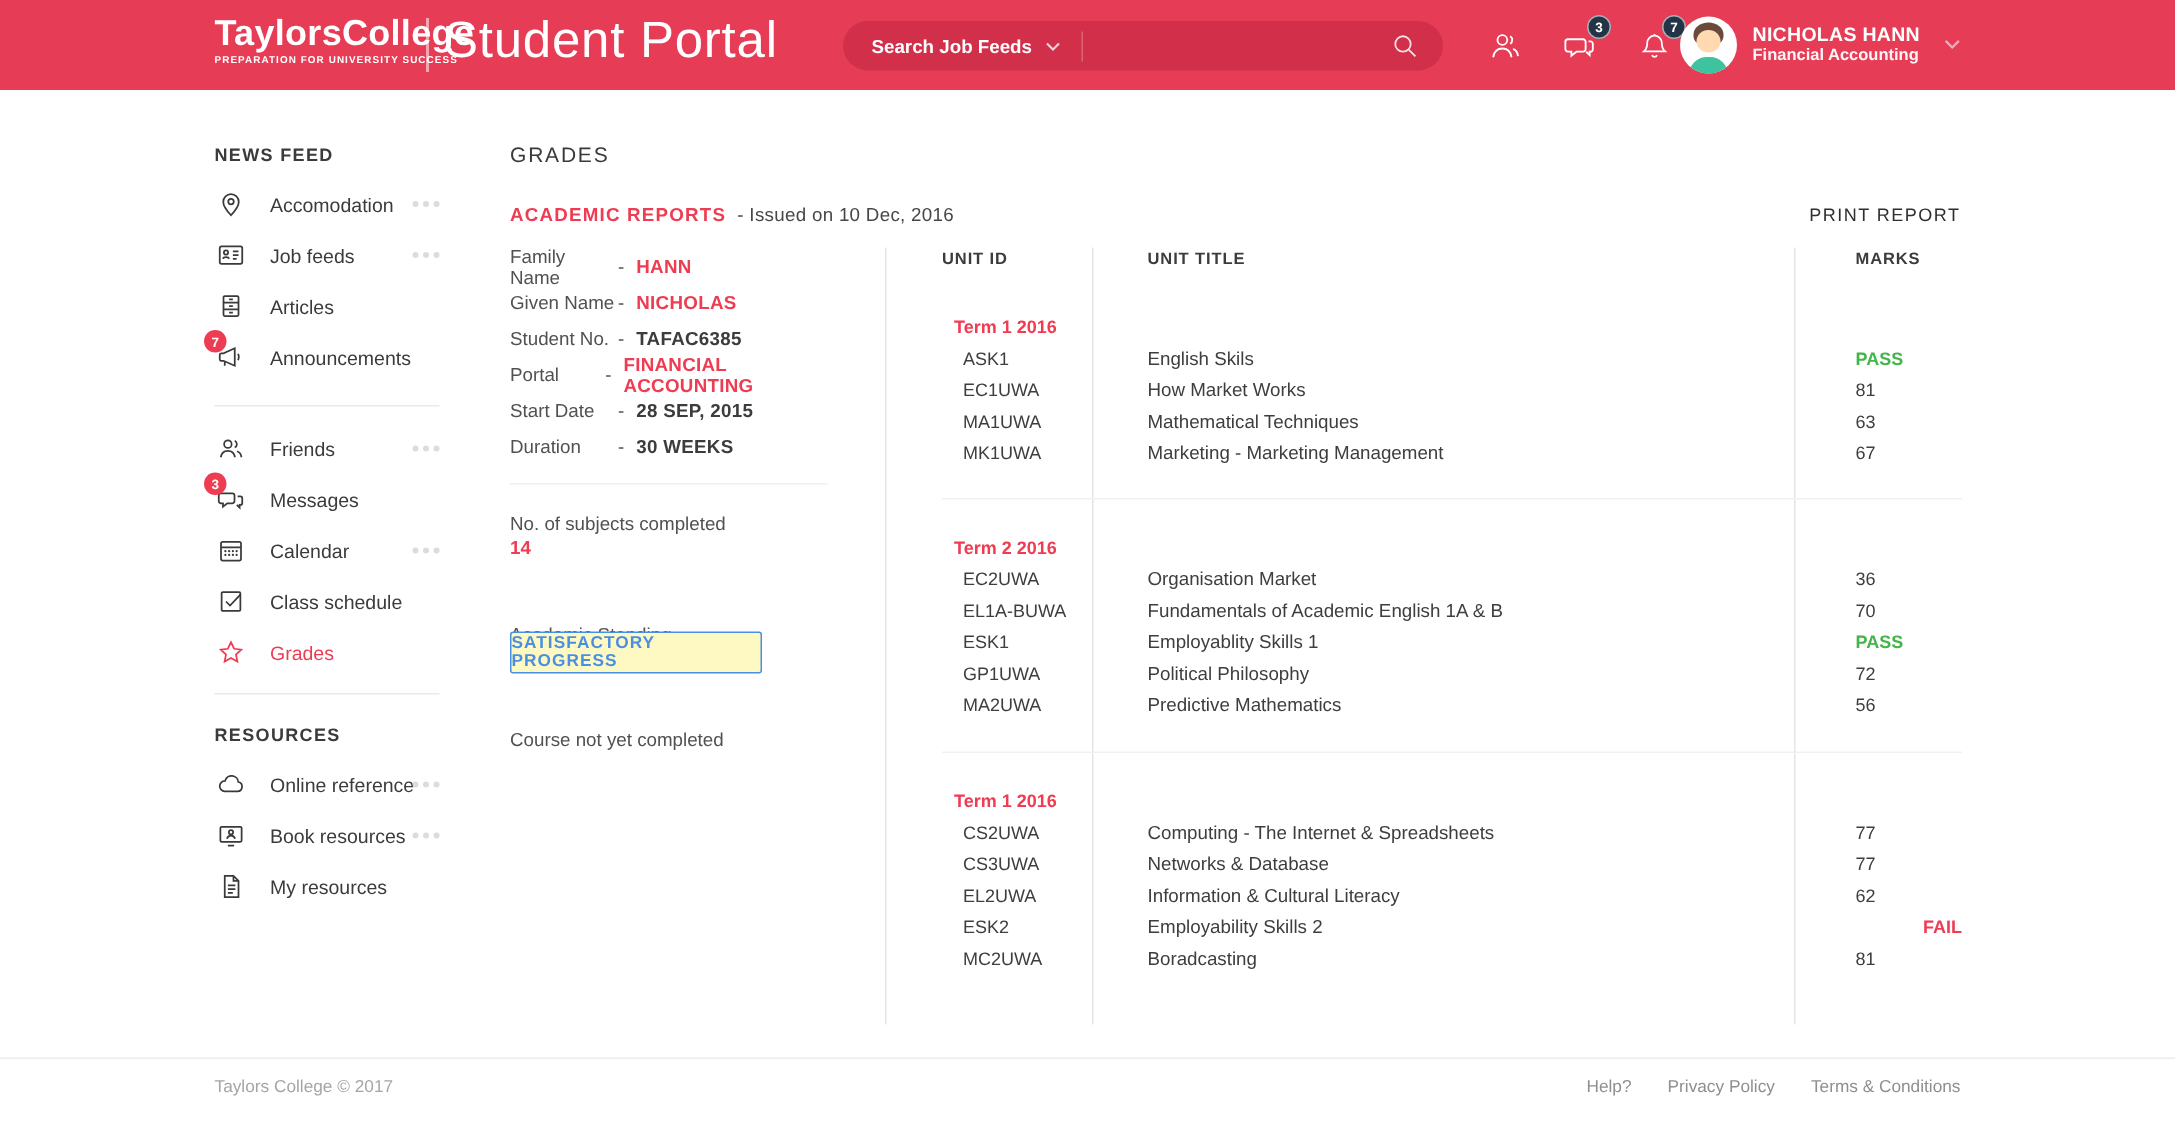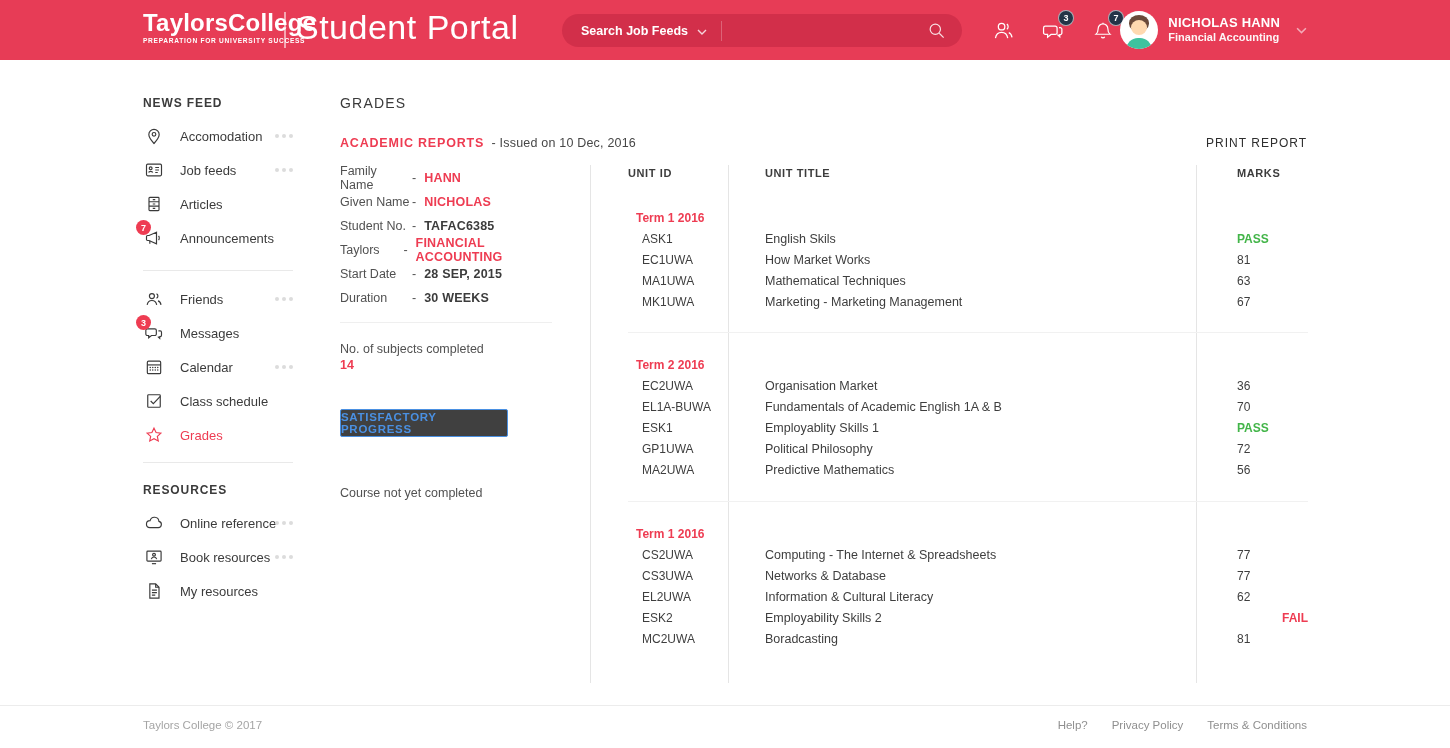--- a/index.html
+++ b/index.html
@@ -57,21 +57,21 @@
 
   .student-panel { position:absolute; left:340px; top:166px; width:215px; }
   .stu-row { height:24px; display:flex; align-items:center; font-size:12.5px; }
   .stu-label { width:70px; color:#515151; }
   .stu-dash { color:#515151; margin:0 8px 0 2px; }
   .stu-value { color:#3c3c3c; font-weight:600; letter-spacing:0.2px; }
   .stu-value.red { color:#ee3c52; }
   .panel-hr { position:absolute; left:340px; top:322px; width:212px; height:1px; background:#efefef; }
   .sum-label { position:absolute; left:340px; font-size:12.5px; color:#515151; }
   .sum-value-red { position:absolute; left:340px; font-size:12.5px; font-weight:600; color:#ee3c52; }
-  .standing-box { position:absolute; left:340px; top:409px; width:168px; height:28px; border:1px solid #4a90e2; border-radius:2px; display:flex; align-items:center; justify-content:center; background:#404040; }
+  .standing-box { position:absolute; left:340px; top:421px; width:168px; height:28px; border:1px solid #4a90e2; border-radius:2px; display:flex; align-items:center; justify-content:center; background:#fef9c3; }
   .standing-text { color:#4a90e2; font-size:11.5px; font-weight:600; letter-spacing:0.7px; }
 
   .vline { position:absolute; top:165px; width:1px; height:518px; background:#e5e5e5; }
   .th { position:absolute; top:167px; font-size:11px; font-weight:600; letter-spacing:0.6px; color:#3c3c3c; }
   .hsep { position:absolute; left:628px; width:680px; height:1px; background:#f1f1f1; }
 
   .term-group { position:absolute; left:628px; width:680px; }
   .term-label { height:21px; display:flex; align-items:center; padding-left:8px; font-size:12px; font-weight:bold; color:#ee3c52; }
   .trow { height:21px; display:grid; grid-template-columns:137px 472px 71px; align-items:center; }
   .trow .tid { padding-left:14px; font-size:12px; color:#3e3e3e; }
@@ -347,21 +347,21 @@
       <span class="stu-label">Given Name</span>
       <span class="stu-dash">-</span>
       <span class="stu-value red">NICHOLAS</span>
     </div>
     <div class="stu-row">
       <span class="stu-label">Student No.</span>
       <span class="stu-dash">-</span>
       <span class="stu-value">TAFAC6385</span>
     </div>
     <div class="stu-row">
-      <span class="stu-label">Taylors</span>
+      <span class="stu-label">Portal</span>
       <span class="stu-dash">-</span>
       <span class="stu-value red">FINANCIAL ACCOUNTING</span>
     </div>
     <div class="stu-row">
       <span class="stu-label">Start Date</span>
       <span class="stu-dash">-</span>
       <span class="stu-value">28 SEP, 2015</span>
     </div>
     <div class="stu-row">
       <span class="stu-label">Duration</span>

